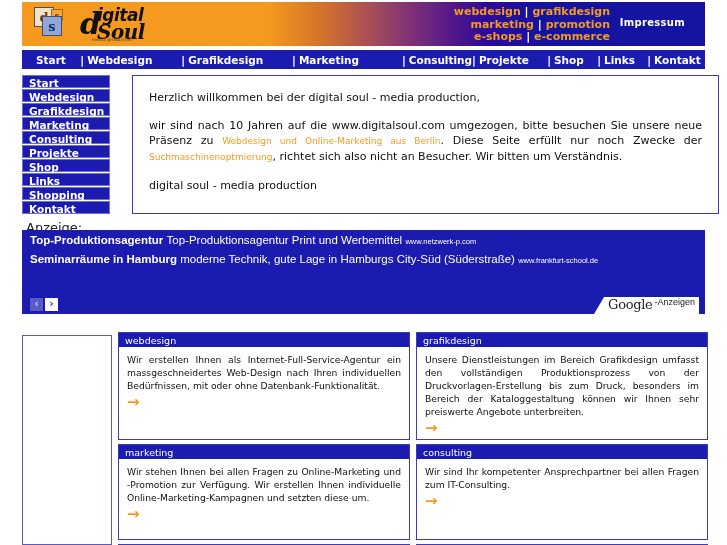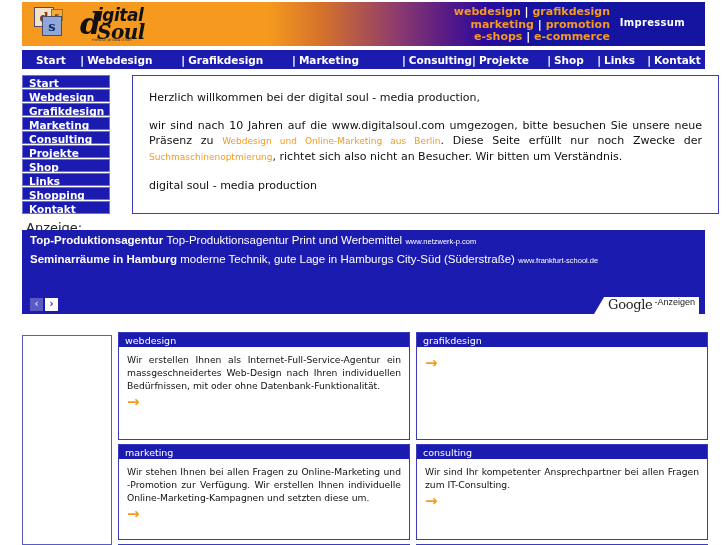--- a/index.html
+++ b/index.html
@@ -264,20 +264,21 @@
       <div class="card">
         <div class="card-head">webdesign</div>
         <div class="card-body h1">
           <div>Wir erstellen Ihnen als Internet-Full-Service-Agentur ein massgeschneidertes Web-Design nach Ihren individuellen Bedürfnissen, mit oder ohne Datenbank-Funktionalität.</div>
           <div class="card-arrow">→</div>
         </div>
       </div>
       <div class="card">
         <div class="card-head">grafikdesign</div>
         <div class="card-body h1">
+          <div>Unsere Dienstleistungen im Bereich Grafikdesign umfasst den vollständigen Produktionsprozess von der Druckvorlagen-Erstellung bis zum Druck, besonders im Bereich der Kataloggestaltung können wir Ihnen sehr preiswerte Angebote unterbreiten.</div>
           <div class="card-arrow">→</div>
         </div>
       </div>
       <div class="card">
         <div class="card-head">marketing</div>
         <div class="card-body h2">
           <div>Wir stehen Ihnen bei allen Fragen zu Online-Marketing und -Promotion zur Verfügung. Wir erstellen Ihnen individuelle Online-Marketing-Kampagnen und setzten diese um.</div>
           <div class="card-arrow">→</div>
         </div>
       </div>

